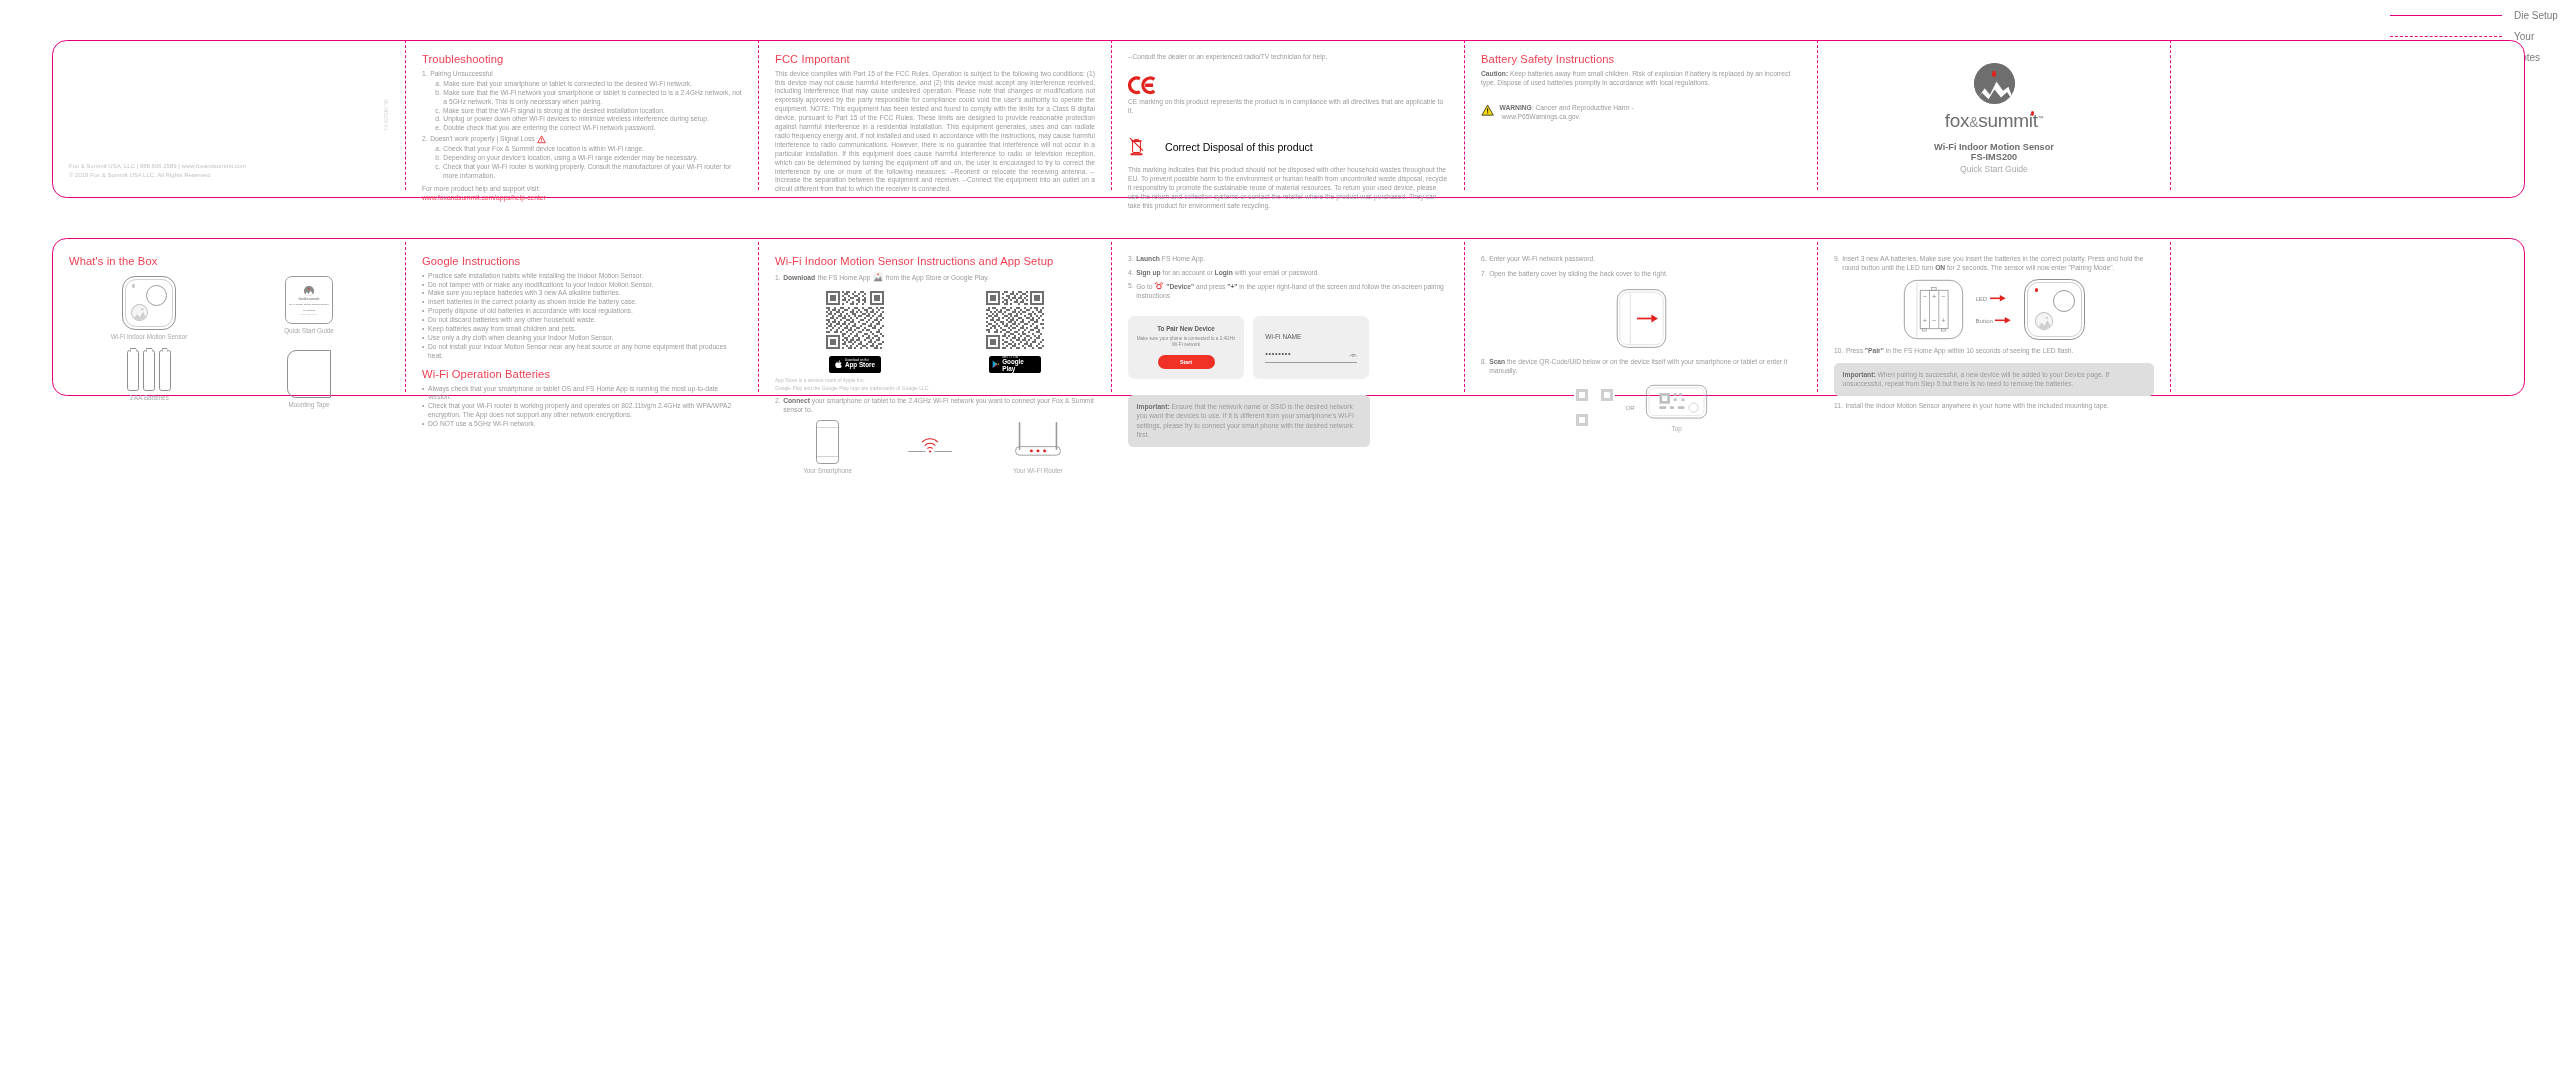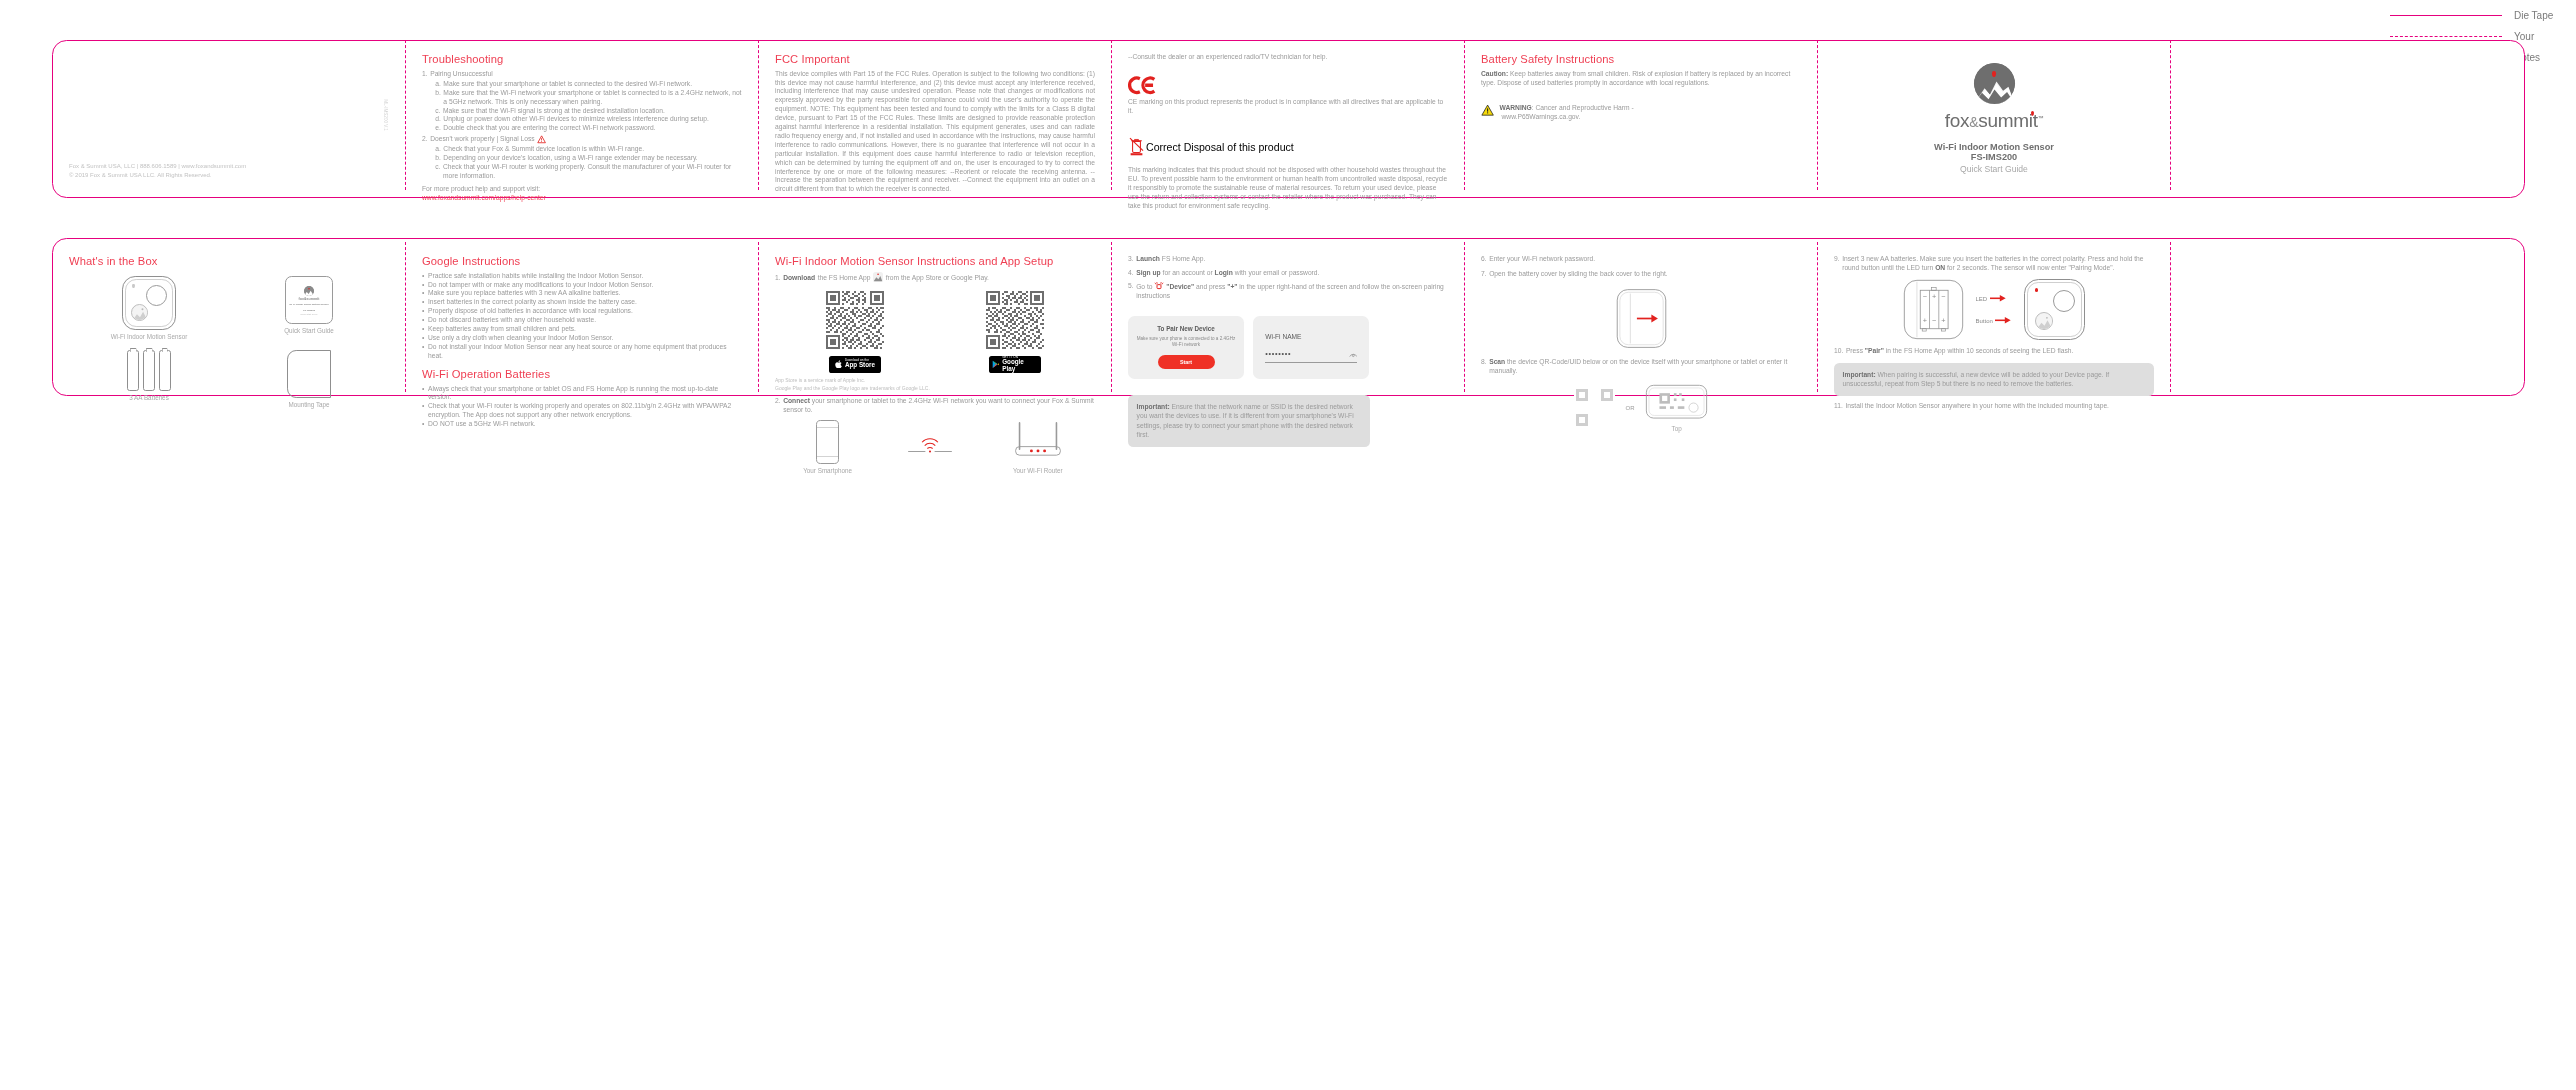--- a/index.html
+++ b/index.html
@@ -160,21 +160,21 @@
   .app-btn { background: #ef3126; color: #fff; border-radius: 9.2px; font-size: 5.3px; font-weight: bold; text-align: center; padding: 4px 0; }
 </style>
 </head>
 <body>
 
 <div id="root">
 
   <div class="legend">
     <div class="legend-row">
       <div class="legend-line solid-magenta"></div>
-      <div class="legend-label">Die Tape</div>
+      <div class="legend-label">Die Setup</div>
     </div>
     <div class="legend-row">
       <div class="legend-line dashed-magenta"></div>
       <div class="legend-label">Your</div>
     </div>
     <div class="legend-row">
       <div class="legend-line solid-cyan"></div>
       <div class="legend-label">Notes</div>
     </div>
   </div>
@@ -261,21 +261,21 @@
 
     <div class="panel" style="width:353px">
       <div class="body">--Consult the dealer or an experienced radio/TV technician for help.</div>
       <div style="margin-top:14.5px">
         <svg width="29" height="18.5" viewBox="0 0 44 28">
           <path d="M18 4 A11 11 0 1 0 18 24" fill="none" stroke="#e2221f" stroke-width="5"></path>
           <path d="M40 5 A11 11 0 1 0 40 23 M26 14 H38" fill="none" stroke="#e2221f" stroke-width="5"></path>
         </svg>
       </div>
       <div class="body" style="margin-top:1.3px">CE marking on this product represents the product is in compliance with all directives that are applicable to it.</div>
-      <div style="display:flex;align-items:center;gap:1px;margin-top:20px">
+      <div style="display:flex;align-items:center;gap:20px;margin-top:20px">
         <span>
           <svg width="17" height="20" viewBox="0 0 26 30">
             <path d="M7 8 h12 v15 a2 2 0 0 1 -2 2 h-8 a2 2 0 0 1 -2 -2 z" fill="none" stroke="#e2221f" stroke-width="1.6"></path>
             <path d="M5 7 h16" stroke="#e2221f" stroke-width="1.8"></path>
             <path d="M10 5 h6 v2 h-6 z" fill="none" stroke="#e2221f" stroke-width="1.4"></path>
             <path d="M3 3 L23 22" stroke="#e2221f" stroke-width="1.8"></path>
             <rect x="4" y="26" width="18" height="3.2" fill="#e2221f"></rect>
           </svg>
         </span>
         <span class="sec" style="margin:0">Correct Disposal of this product</span>

